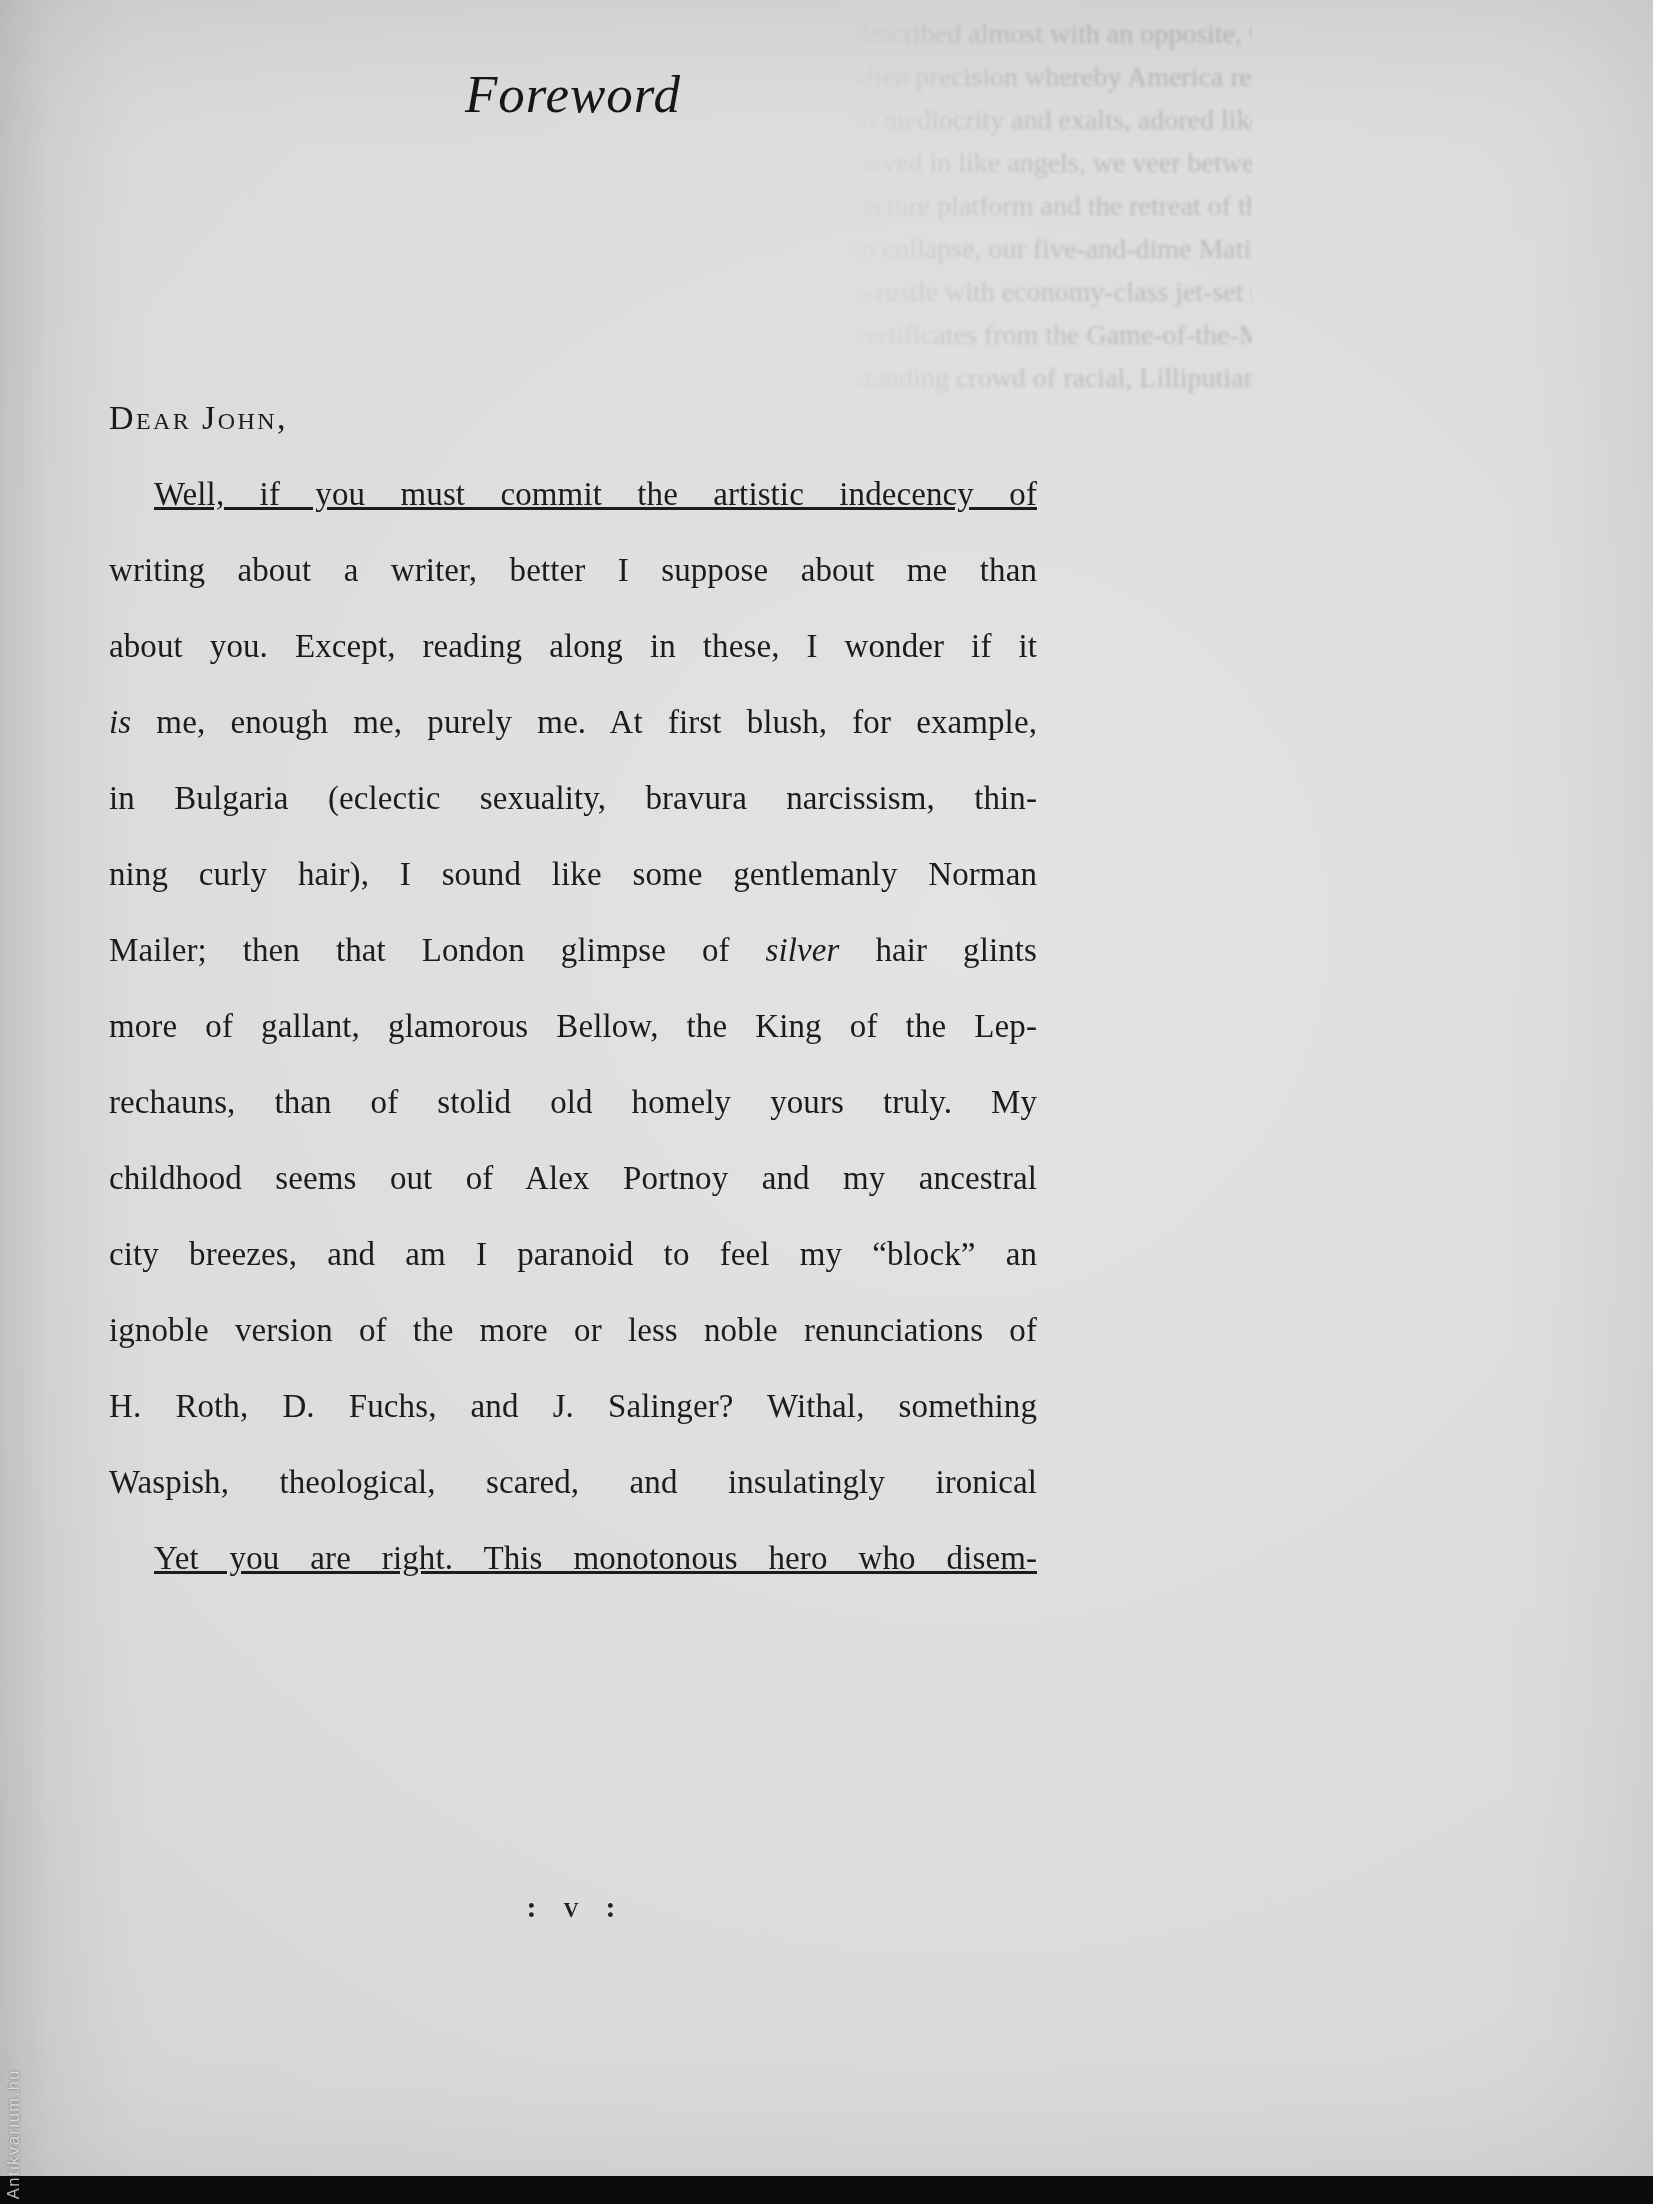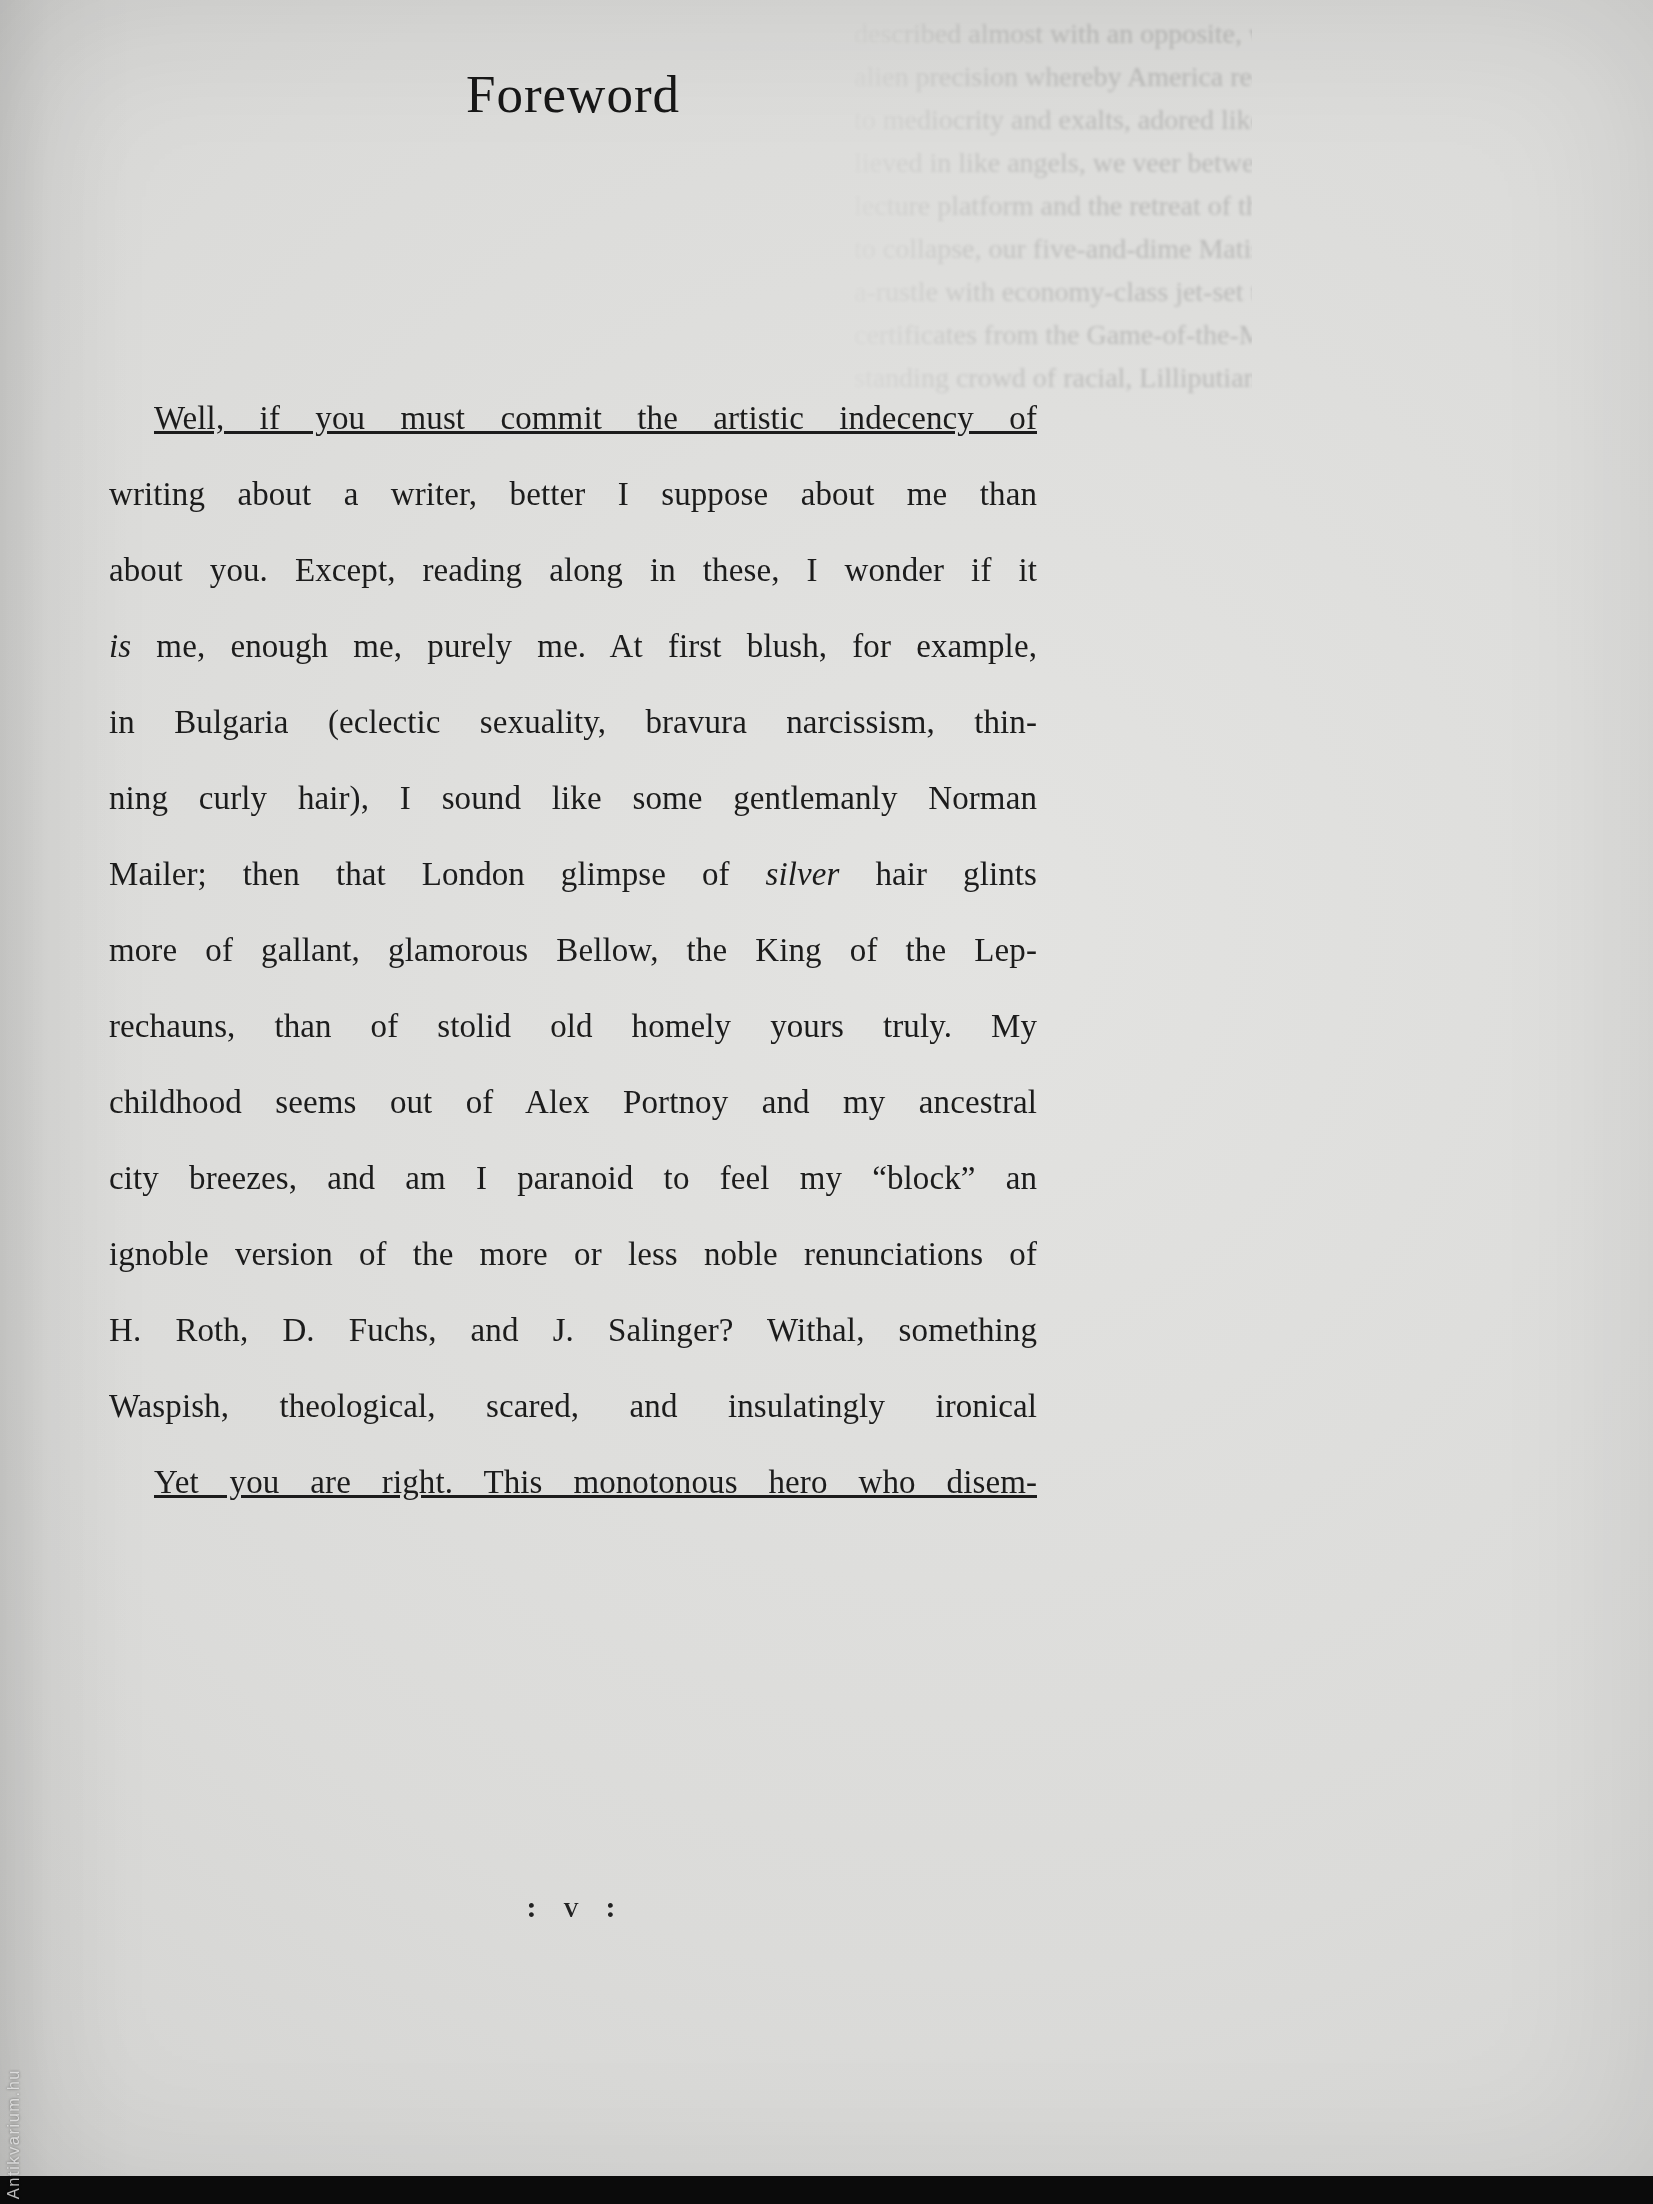--- a/index.html
+++ b/index.html
@@ -31,20 +31,21 @@
     height: 100%;
   }
 
   .title {
     position: absolute;
     top: 64px;
     left: 0;
     width: 100%;
     margin: 0;
     text-align: center;
+    font-style: italic;
     font-weight: 500;
     font-size: 53px;
     letter-spacing: 1px;
     color: #181818;
   }
 
   .bodytext {
     position: absolute;
     top: 380px;
     left: 0;
@@ -146,20 +147,21 @@
       <div class="gline">to collapse, our five-and-dime Matisse in priestly robes</div>
       <div class="gline">a-rustle with economy-class jet-set tickets and honorary</div>
       <div class="gline">certificates from the Game-of-the-Month Club, amid a</div>
       <div class="gline">standing crowd of racial, Lilliputian obsessions</div>
     </div>
 
   <div class="column">
     <h1 class="title">Foreword</h1>
 
     <div class="bodytext" id="bodytext">
+      <div class="salutation">Dear John,</div>
 
     <div>
           <div class="tline just indent"><span>Well, if you must commit the artistic indecency of</span></div>
           <div class="tline just"><span>writing about a writer, better I suppose about me than</span></div>
           <div class="tline just"><span>about you. Except, reading along in these, I wonder if it</span></div>
           <div class="tline just"><i>is</i><span> me, enough me, purely me. At first blush, for example,</span></div>
           <div class="tline just"><span>in Bulgaria (eclectic sexuality, bravura narcissism, thin-</span></div>
           <div class="tline just"><span>ning curly hair), I sound like some gentlemanly Norman</span></div>
           <div class="tline just"><span>Mailer; then that London glimpse of </span><i>silver</i><span> hair glints</span></div>
           <div class="tline just"><span>more of gallant, glamorous Bellow, the King of the Lep-</span></div>

